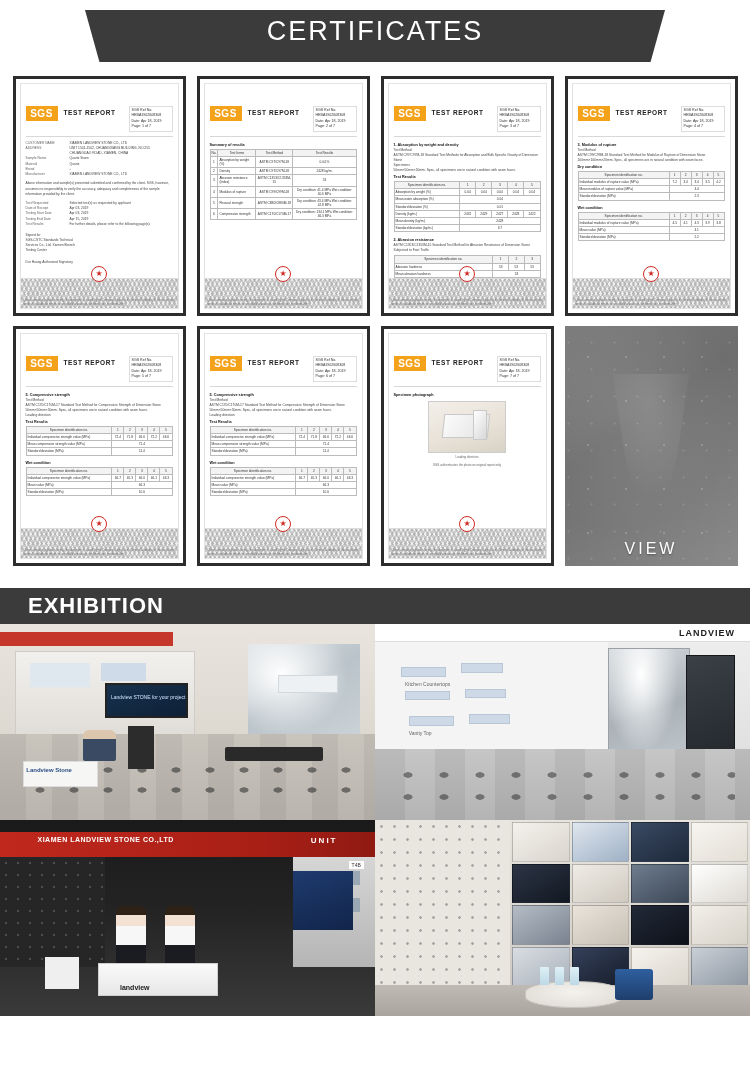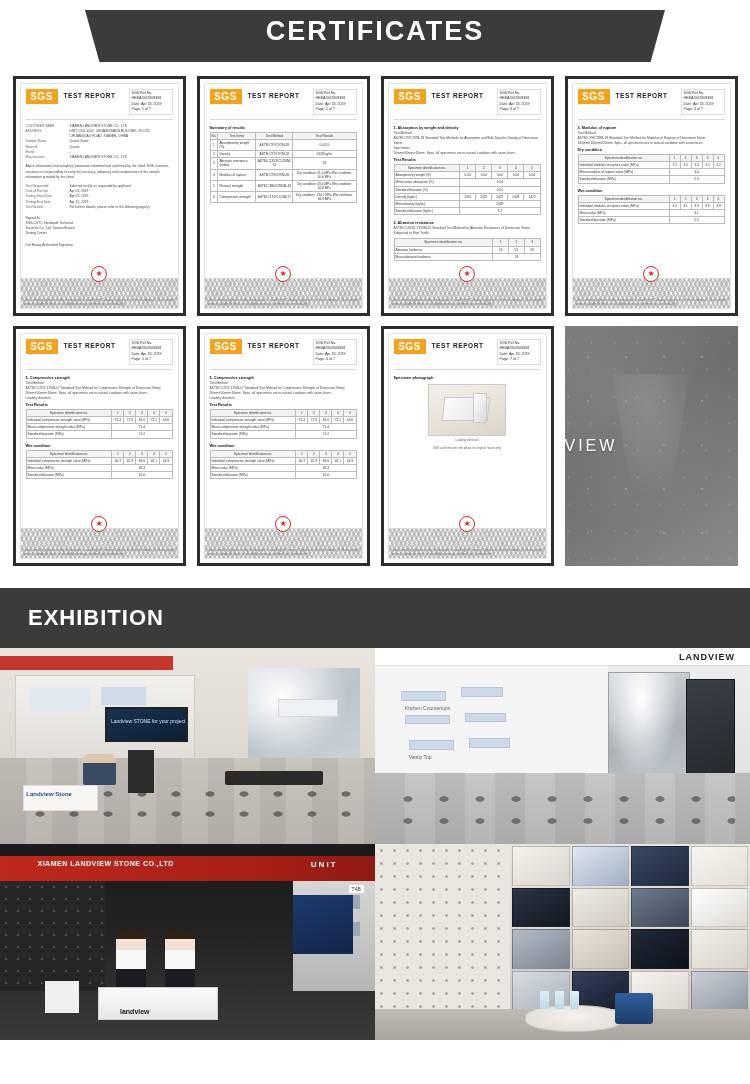--- a/index.html
+++ b/index.html
@@ -30,21 +30,21 @@
     top: 10px;
     width: 38px; height: 52px;
     background: #3b3b3b;
   }
   .cert-banner-wing.left  { left: 123px;  transform: translateX(-100%); clip-path: polygon(0 0, 100% 0, 100% 100%, 38% 100%); }
   .cert-banner-wing.right { right: 123px; transform: translateX(100%);  clip-path: polygon(0 0, 100% 0, 62% 100%, 0 100%); }
   .cert-banner-title {
     position: relative;
     color: #ffffff;
     font-size: 27px;
-    font-weight: bold;
+    font-weight: normal;
     letter-spacing: 2px;
     z-index: 2;
   }
 
   
   .cert-grid {
     display: grid;
     grid-template-columns: repeat(4, 173px);
     gap: 10px 11px;
     padding: 14px 8px 8px 8px;
@@ -55,21 +55,21 @@
     height: 240px;
     background: #ffffff;
     border: 3px solid #2d2d2d;
     padding: 4px;
     position: relative;
     overflow: hidden;
   }
   .cert-inner {
     width: 100%; height: 100%;
     border: 1px solid #e2e2e2;
-    padding: 5px 5px 0 5px;
+    padding: 22px 5px 0 5px;
     position: relative;
     background: #fff;
     overflow: hidden;
   }
   .cert-head {
     display: flex;
     align-items: flex-start;
     gap: 6px;
     border-bottom: 1px solid #d8d8d8;
     padding-bottom: 4px;
@@ -202,23 +202,23 @@
   }
 
   
   .viewmore {
     width: 173px; height: 240px;
     background:
       radial-gradient(circle at 30% 35%, rgba(255,255,255,.10), rgba(0,0,0,0) 60%),
       linear-gradient(145deg, #7a7a7a 0%, #6e6e6e 40%, #8a8a8a 100%);
     position: relative;
     display: flex;
-    flex-direction: row;
+    flex-direction: column;
     align-items: center;
-    justify-content: space-between;
+    justify-content: flex-end;
     overflow: hidden;
     gap: 36px;
   }
   .viewmore .ghost {
     position: absolute;
     left: 50%; top: 47%;
     transform: translate(-50%,-50%);
     width: 120px; height: 130px;
     background:
       radial-gradient(ellipse at 50% 25%, rgba(255,255,255,.16), rgba(255,255,255,0) 65%);
@@ -240,21 +240,21 @@
     font-size: 16px;
     letter-spacing: 3px;
     line-height: 2.1;
     z-index: 2;
     text-shadow: 0 1px 2px rgba(0,0,0,.35);
   }
 
   
   .exh-banner {
     margin-top: 14px;
-    height: 60px;
+    height: 36px;
     background: #3b3b3b;
     display: flex;
     align-items: center;
   }
   .exh-banner-title {
     color: #ffffff;
     font-size: 22px;
     font-weight: bold;
     letter-spacing: 1px;
     padding-left: 28px;

